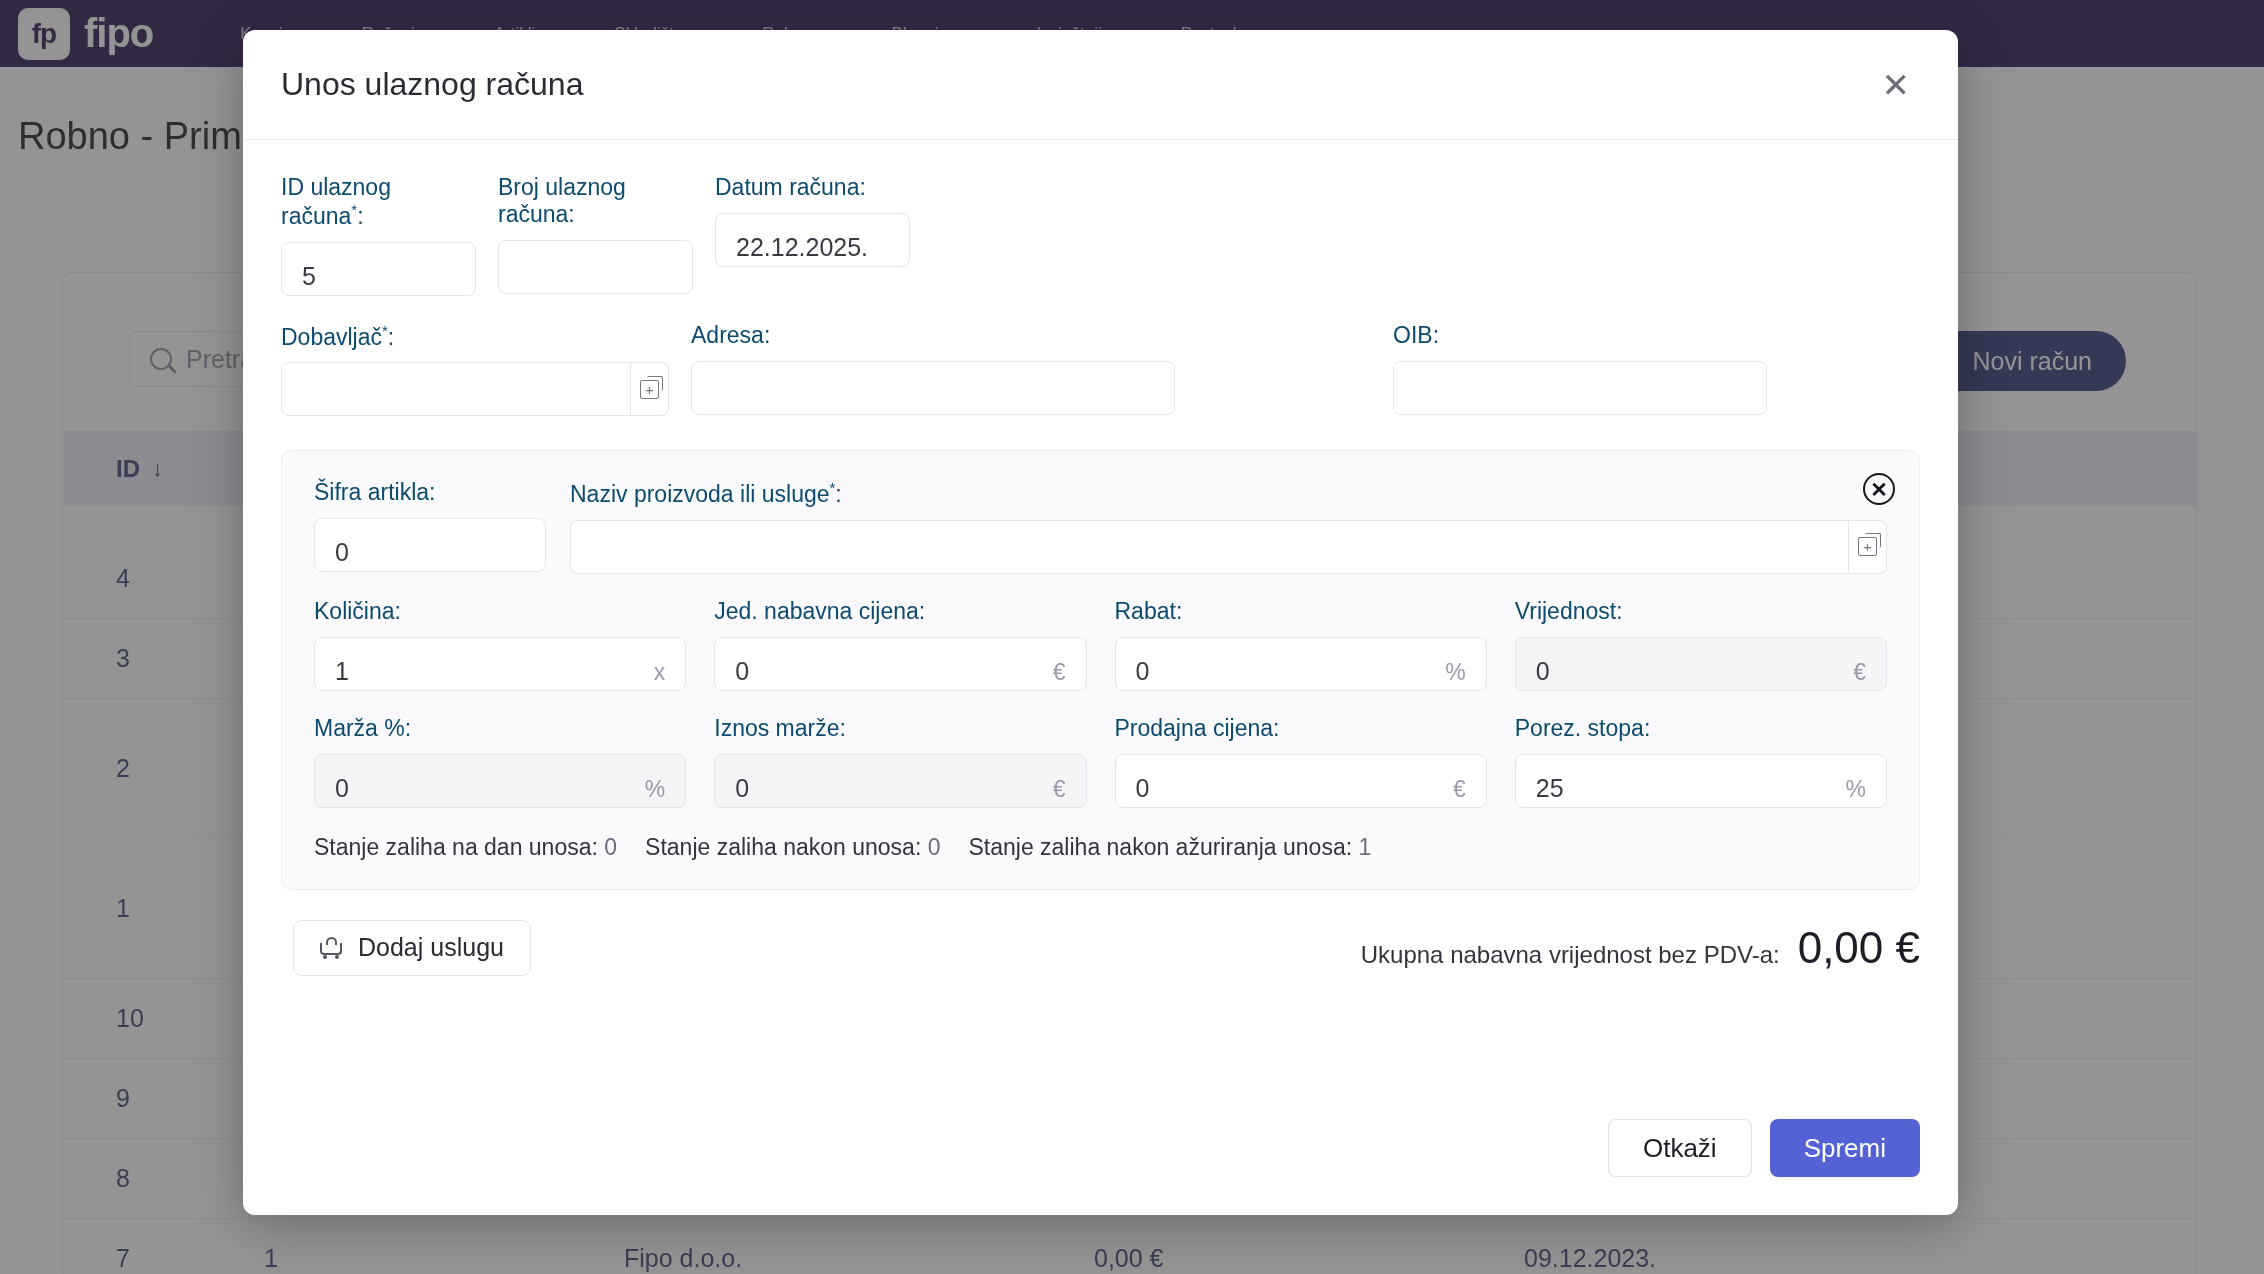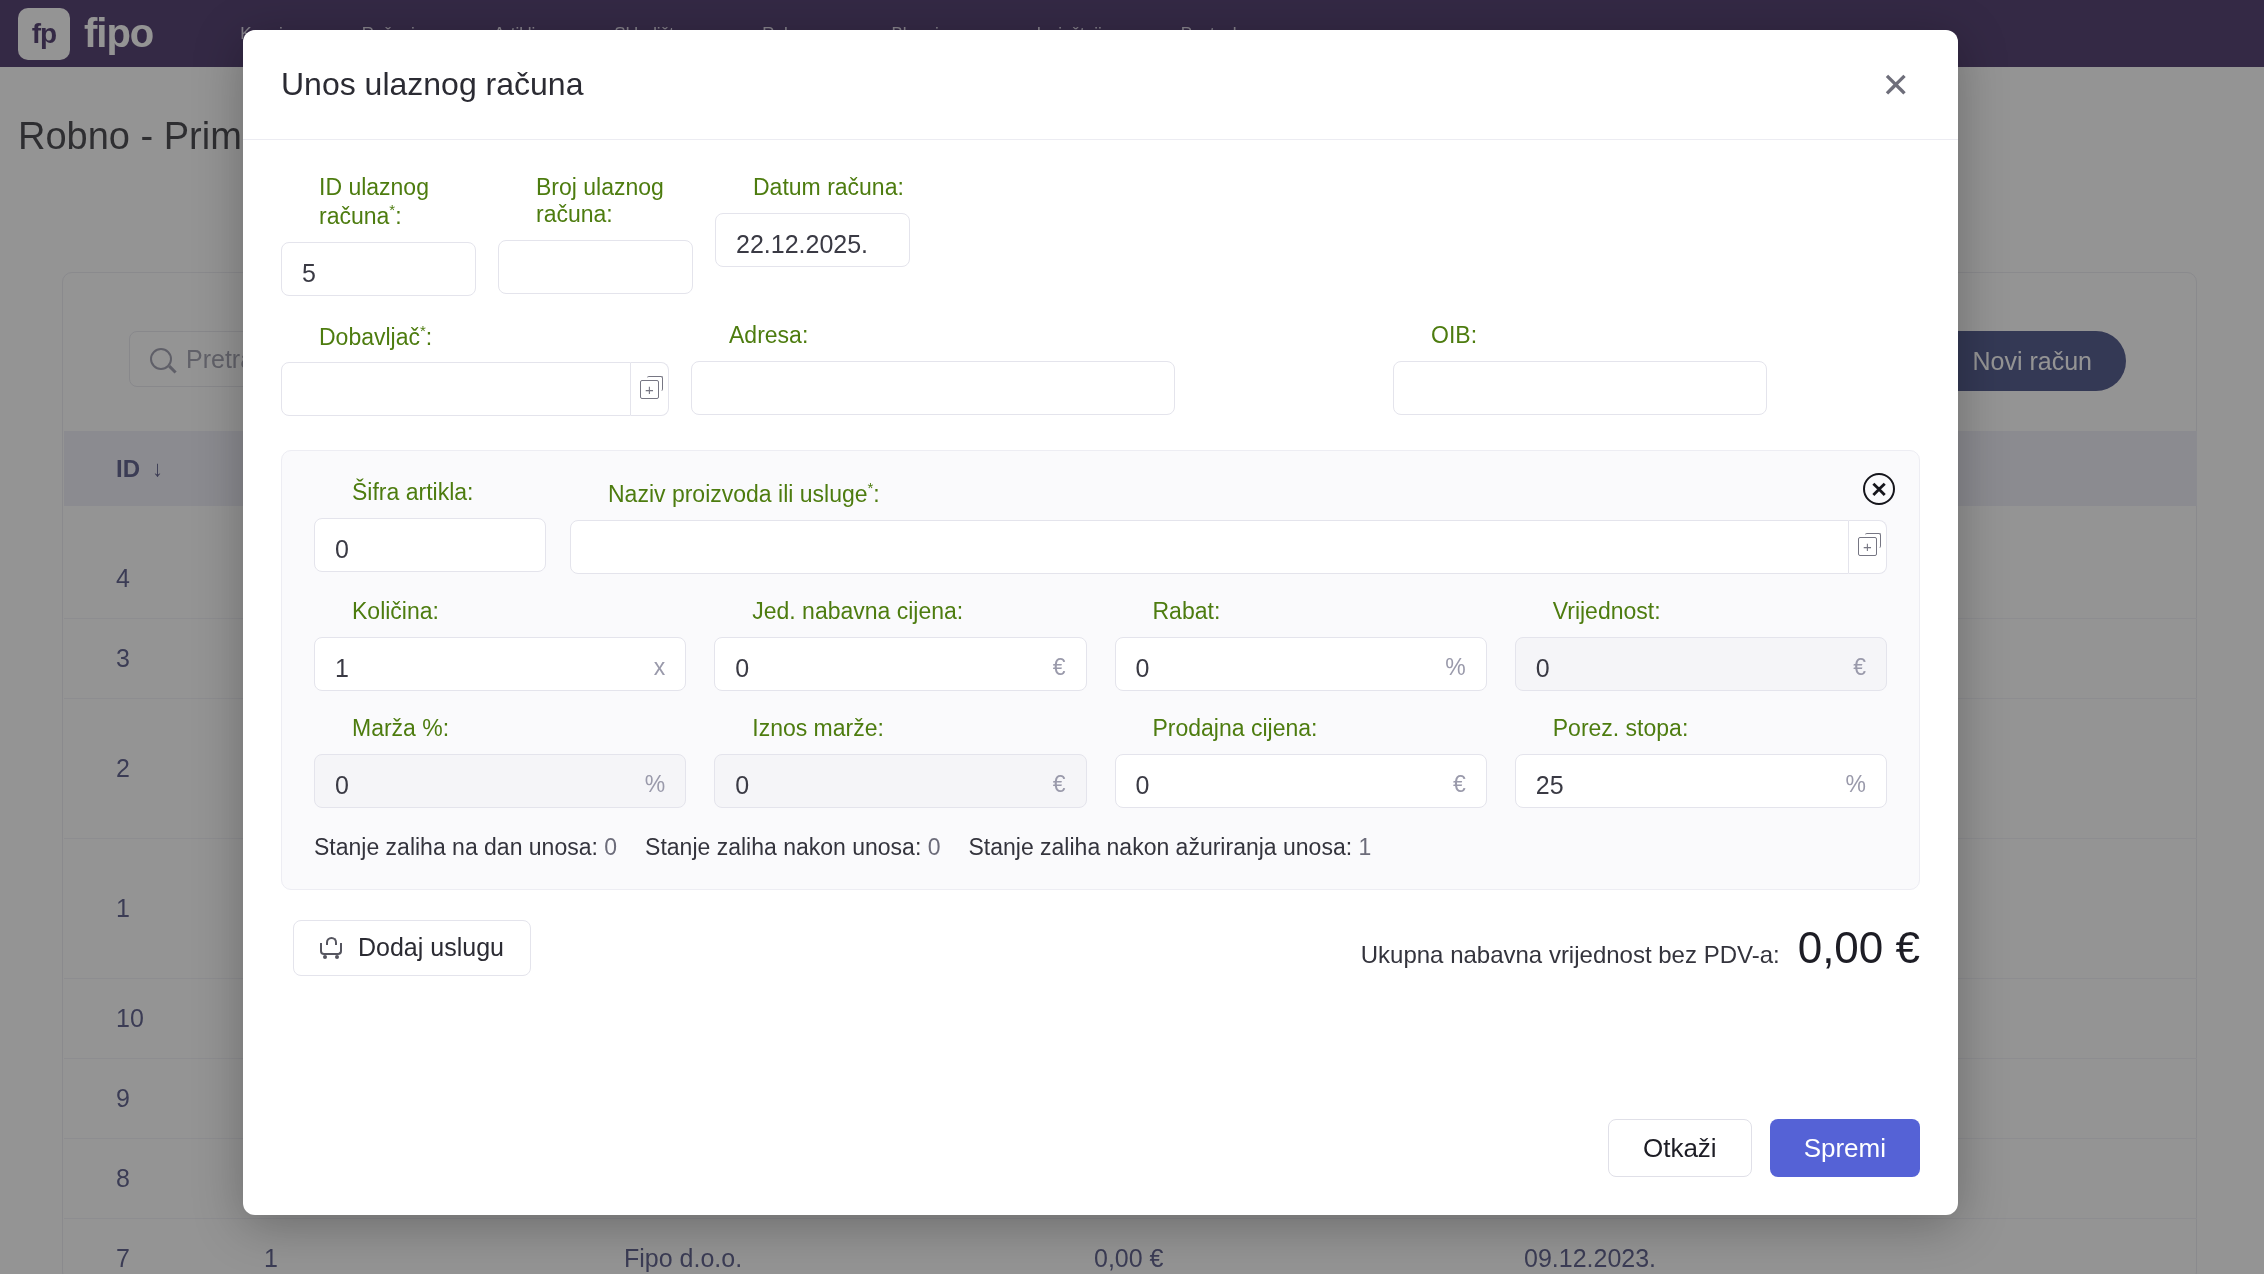--- a/index.html
+++ b/index.html
@@ -78,26 +78,26 @@
   }
   .modal-head {
     height:110px; display:flex; align-items:center; justify-content:space-between;
     padding:0 38px 0 38px; border-bottom:1px solid #ececf2; flex:none;
   }
   .modal-title { font-size:32px; color:#2b2b33; }
   .x-btn { font-size:34px; color:#6e6e7a; line-height:1; padding:8px 10px; cursor:pointer; }
 
   .modal-body { flex:1 1 auto; padding:34px 38px 0 38px; position:relative; }
 
-  .lbl { font-size:23px; color:#4d7c0f; margin-bottom:12px; display:block;margin-left:38px; }
+  .lbl { font-size:23px; color:#0c4a6e; margin-bottom:12px; display:block; }
   .lbl sup { font-size:15px; }
 
   .inp {
     height:54px; border:1px solid #e4e4ec; border-radius:8px; background:#fff;
-    display:flex; align-items:flex-start; padding:16px 20px; font-size:25px; color:#3a3a44;
+    display:flex; align-items:flex-end; padding:4px 20px; font-size:25px; color:#3a3a44;
   }
   .inp.disabled { background:#f5f5f8; }
   .inp .suffix { margin-left:auto; color:#9a9aab; font-size:23px; }
 
   .row1 { display:flex; gap:22px; }
   .f-id   { width:195px; }
   .f-broj { width:195px; }
   .f-dat  { width:195px; }
 
   .row2 { display:flex; gap:0; margin-top:26px; }

